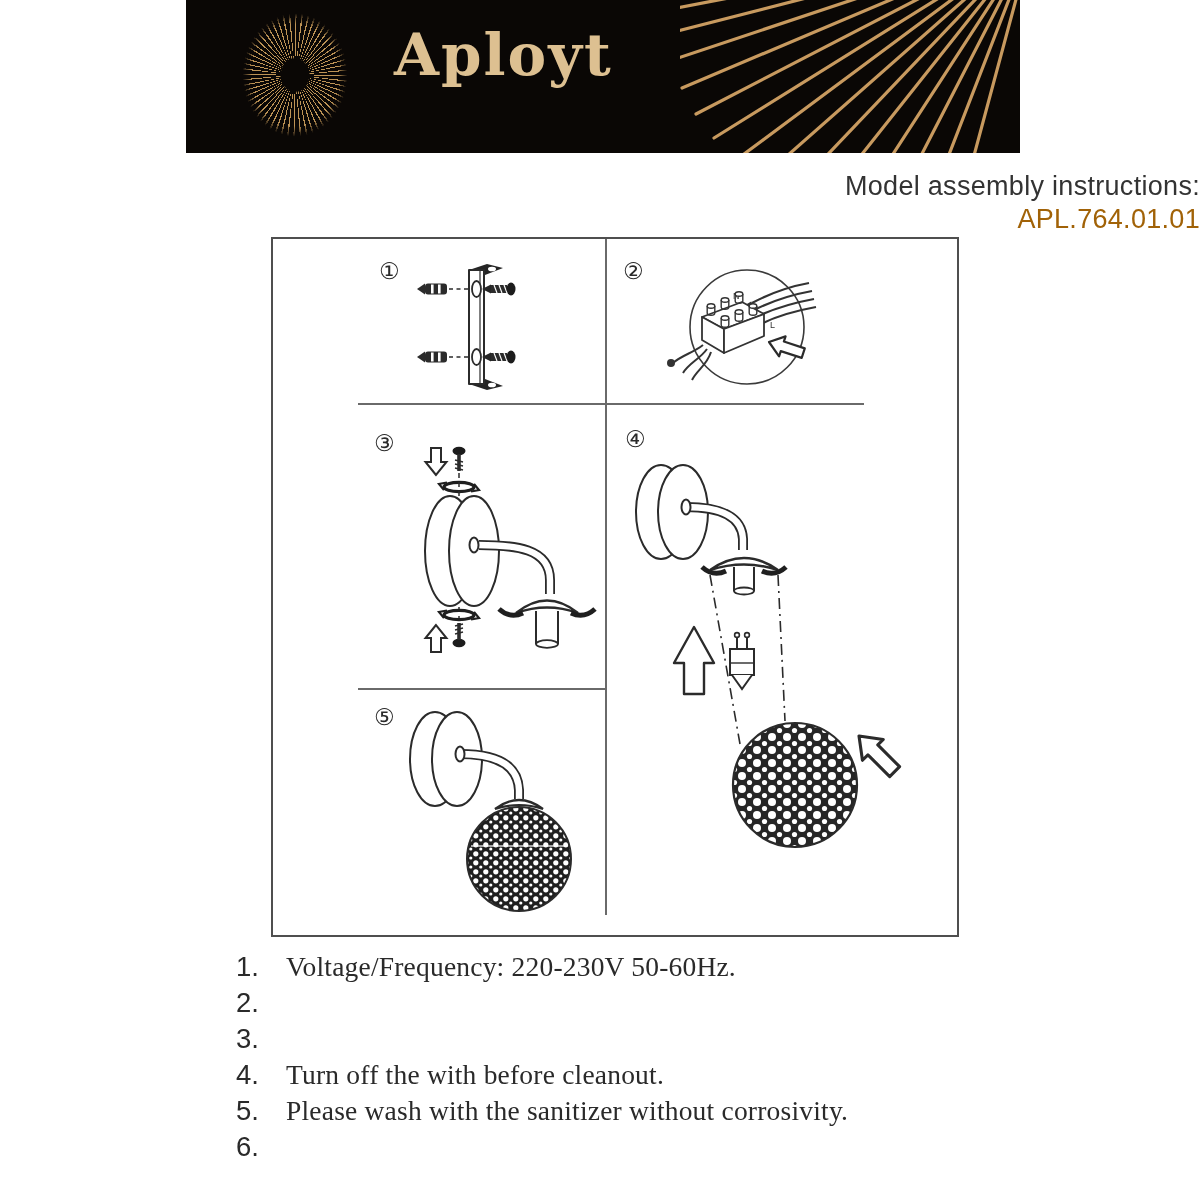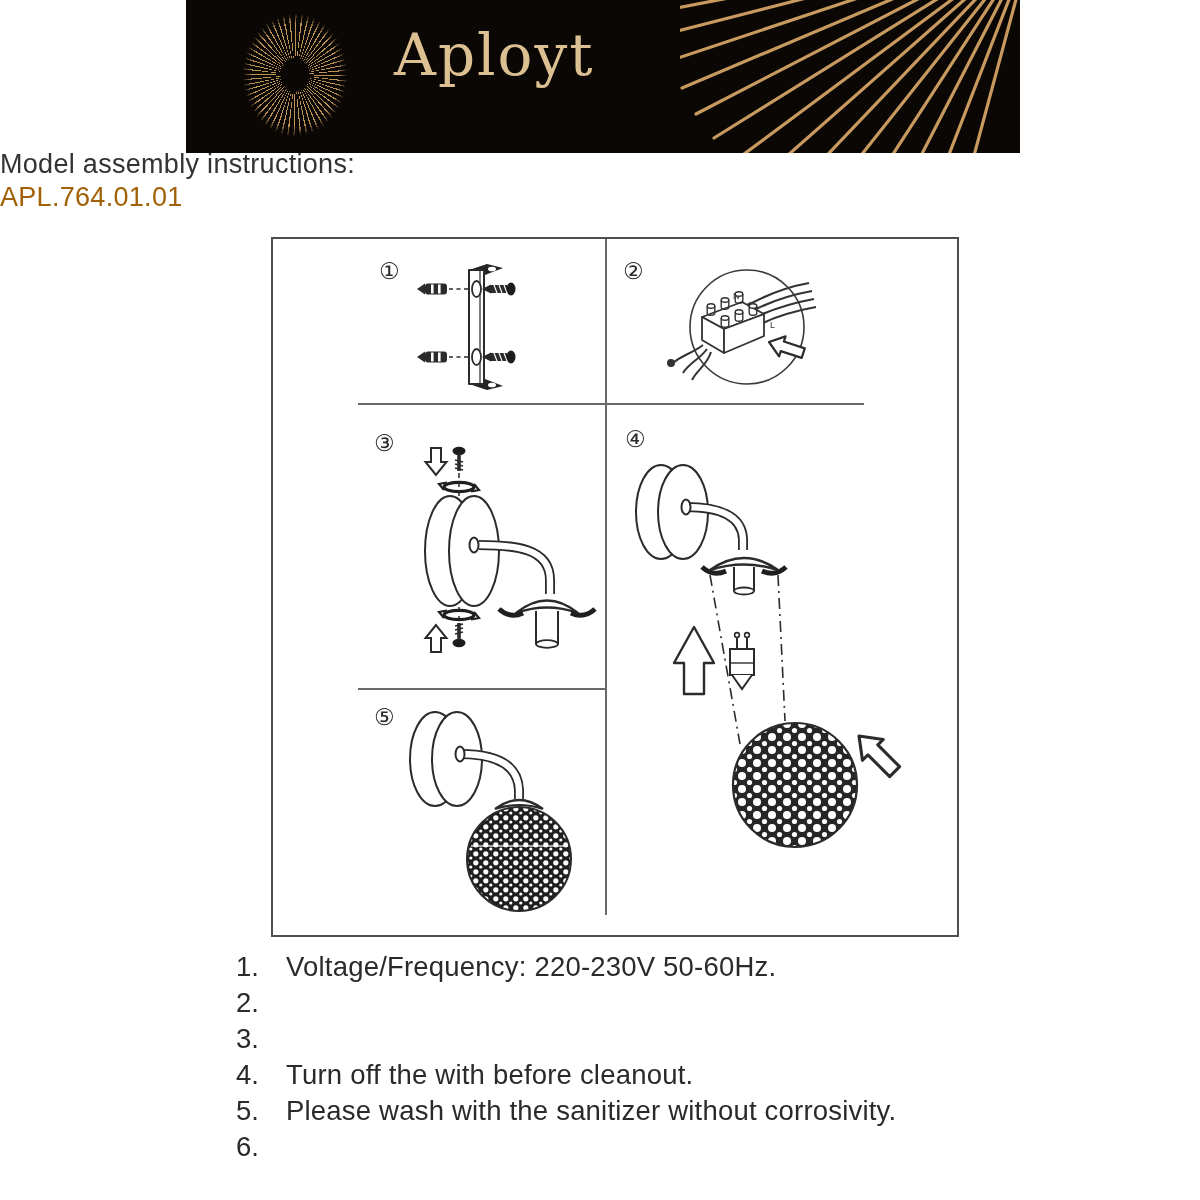--- a/index.html
+++ b/index.html
@@ -6,45 +6,45 @@
   .page{position:relative;width:1200px;height:1200px;background:#ffffff;overflow:hidden;
         font-family:"Liberation Sans",sans-serif;color:#2c2c2c;}
 
   
   .banner{position:absolute;left:186px;top:0;width:834px;height:153px;background:#0a0705;overflow:hidden;}
   .sunburst{position:absolute;left:52px;top:8px;width:114px;height:134px;border-radius:50%;
         background:repeating-conic-gradient(#bd9355 0deg 1.5deg,transparent 1.5deg 6deg);
         -webkit-mask:radial-gradient(closest-side,transparent 0 24%,#000 27% 76%,transparent 92%);
         mask:radial-gradient(closest-side,transparent 0 24%,#000 27% 76%,transparent 92%);}
   .brand{position:absolute;left:208px;top:26px;font-family:"DejaVu Serif",serif;
-        font-size:58px;font-weight:400;color:#ddc091;letter-spacing:2px;line-height:1;}
+        font-size:58px;font-weight:700;color:#ddc091;letter-spacing:2px;line-height:1;}
   .rays{position:absolute;right:0;top:0;}
 
   
-  .title-block{position:absolute;left:0;top:148px;width:1200px;text-align:left;}
+  .title-block{position:absolute;left:0;top:170px;width:1200px;text-align:right;}
   .title-line1{font-size:27px;line-height:33px;color:#333333;letter-spacing:.3px;}
   .title-line2{font-size:27px;line-height:33px;color:#a16207;letter-spacing:.3px;}
 
   
   .diagram-box{position:absolute;left:271px;top:237px;width:688px;height:700px;
         border:2px solid #4f4f4f;background:#ffffff;box-sizing:border-box;}
   .v-div{position:absolute;left:332px;top:0;width:2px;height:676px;background:#6a6a6a;}
   .h-div1{position:absolute;left:85px;top:164px;width:506px;height:2px;background:#6a6a6a;}
   .h-div2{position:absolute;left:85px;top:449px;width:248px;height:2px;background:#6a6a6a;}
   .step-num{position:absolute;font-size:23px;color:#2b2b2b;line-height:1;font-family:"DejaVu Sans",sans-serif;}
   .sn1{left:106px;top:21px;}  .sn2{left:350px;top:21px;}
   .sn3{left:101px;top:193px;} .sn4{left:352px;top:189px;}
   .sn5{left:101px;top:467px;}
   .diagram-svg{position:absolute;left:0;top:0;}
 
   
   .instructions{position:absolute;left:236px;top:951px;width:780px;}
   .inst-row{display:flex;align-items:baseline;height:36px;font-size:27.5px;color:#2a2a2a;}
   .inst-num{width:34px;flex:none;}
-  .inst-text{padding-left:16px;letter-spacing:.2px;white-space:nowrap;}
+  .inst-text{padding-left:16px;letter-spacing:.2px;white-space:nowrap;font-family:Liberation Serif, serif;}
 </style>
 </head>
 <body>
 
 <div class="page">
 
   <div class="banner">
     <div class="sunburst"></div>
     <div class="brand">Aployt</div>
     <svg class="rays" width="340" height="153">

